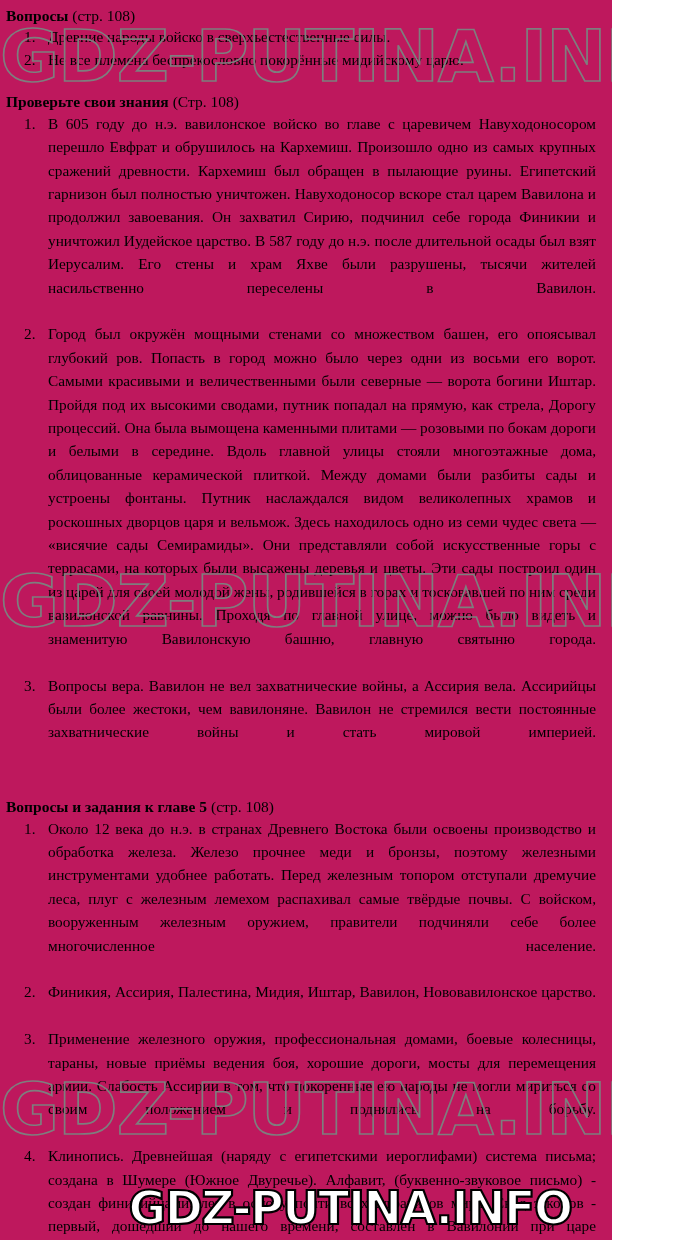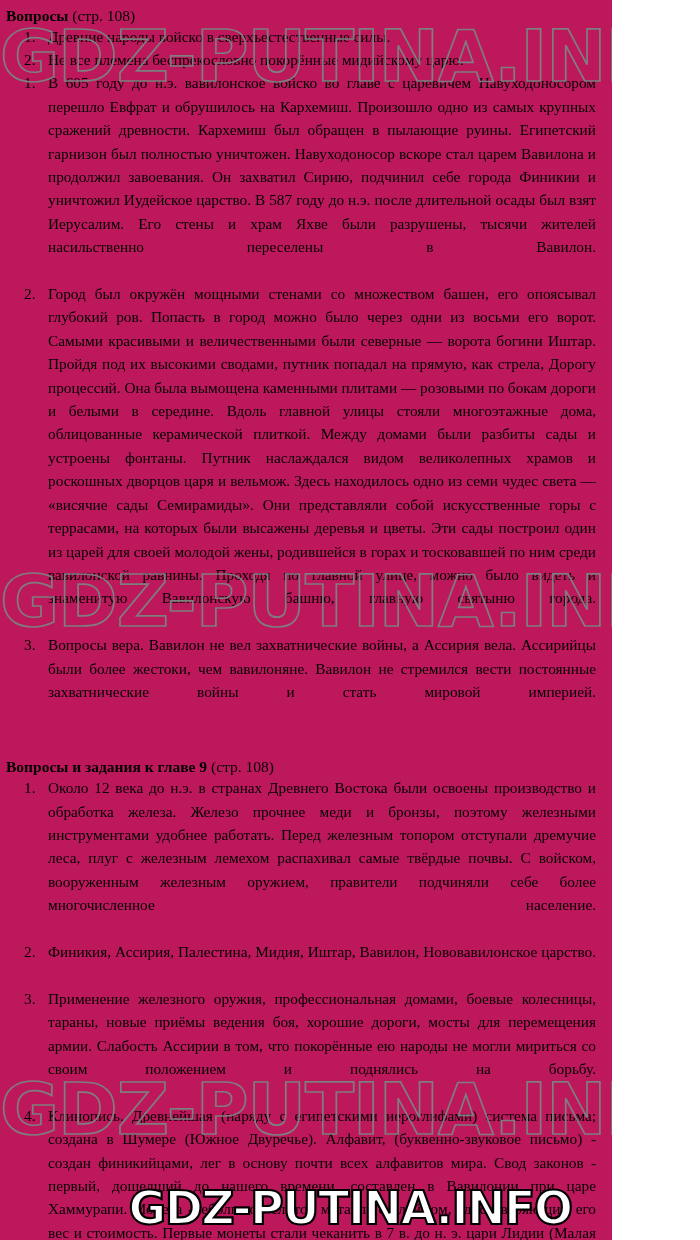--- a/index.html
+++ b/index.html
@@ -157,37 +157,38 @@
       <li>
         <span class="num">1.</span>
         <span class="txt">Древние народы войско в сверхъестественные силы.</span>
       </li>
       <li>
         <span class="num">2.</span>
         <span class="txt">Не все племена беспрекословно покорённые мидийскому царю.</span>
       </li>
     </ol>
 
+    <p class="section-header hdr-gap-top-2"><span class="hdr-bold">Проверьте свои знания</span><span class="hdr-page"> (Стр. 108)</span></p>
 
     <ol class="answers list-gap-md">
       <li>
         <span class="num">1.</span>
         <span class="txt">В 605 году до н.э. вавилонское войско во главе с царевичем Навуходоносором перешло Евфрат и обрушилось на Кархемиш. Произошло одно из самых крупных сражений древности. Кархемиш был обращен в пылающие руины. Египетский гарнизон был полностью уничтожен. Навуходоносор вскоре стал царем Вавилона и продолжил завоевания. Он захватил Сирию, подчинил себе города Финикии и уничтожил Иудейское царство. В 587 году до н.э. после длительной осады был взят Иерусалим. Его стены и храм Яхве были разрушены, тысячи жителей насильственно переселены в Вавилон.</span>
       </li>
       <li>
         <span class="num">2.</span>
         <span class="txt">Город был окружён мощными стенами со множеством башен, его опоясывал глубокий ров. Попасть в город можно было через одни из восьми его ворот. Самыми красивыми и величественными были северные — ворота богини Иштар. Пройдя под их высокими сводами, путник попадал на прямую, как стрела, Дорогу процессий. Она была вымощена каменными плитами — розовыми по бокам дороги и белыми в середине. Вдоль главной улицы стояли многоэтажные дома, облицованные керамической плиткой. Между домами были разбиты сады и устроены фонтаны. Путник наслаждался видом великолепных храмов и роскошных дворцов царя и вельмож. Здесь находилось одно из семи чудес света — «висячие сады Семирамиды». Они представляли собой искусственные горы с террасами, на которых были высажены деревья и цветы. Эти сады построил один из царей для своей молодой жены, родившейся в горах и тосковавшей по ним среди вавилонской равнины. Проходя по главной улице, можно было видеть и знаменитую Вавилонскую башню, главную святыню города.</span>
       </li>
       <li>
         <span class="num">3.</span>
         <span class="txt">Вопросы вера. Вавилон не вел захватнические войны, а Ассирия вела. Ассирийцы были более жестоки, чем вавилоняне. Вавилон не стремился вести постоянные захватнические войны и стать мировой империей.</span>
       </li>
     </ol>
 
-    <p class="section-header hdr-gap-top-3"><span class="hdr-bold">Вопросы и задания к главе 9</span><span class="hdr-page"> (стр. 108)</span></p>
+    <p class="section-header hdr-gap-top-3"><span class="hdr-bold">Вопросы и задания к главе 5</span><span class="hdr-page"> (стр. 108)</span></p>
 
     <ol class="answers list-gap-lg">
       <li>
         <span class="num">1.</span>
         <span class="txt">Около 12 века до н.э. в странах Древнего Востока были освоены производство и обработка железа. Железо прочнее меди и бронзы, поэтому железными инструментами удобнее работать. Перед железным топором отступали дремучие леса, плуг с железным лемехом распахивал самые твёрдые почвы. С войском, вооруженным железным оружием, правители подчиняли себе более многочисленное население.</span>
       </li>
       <li>
         <span class="num">2.</span>
         <span class="txt">Финикия, Ассирия, Палестина, Мидия, Иштар, Вавилон, Нововавилонское царство.</span>
       </li>

